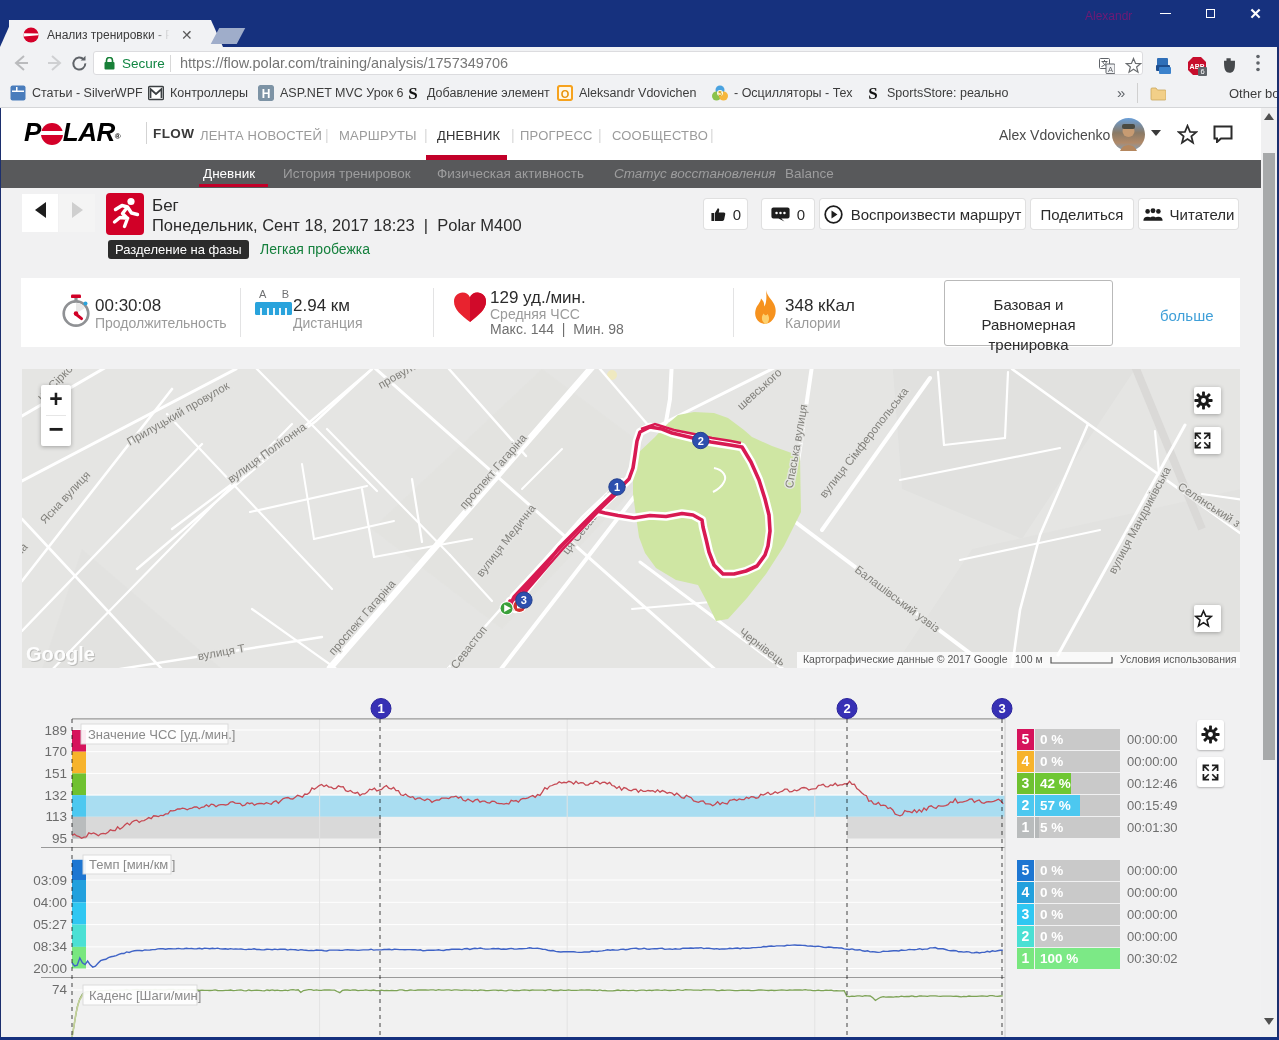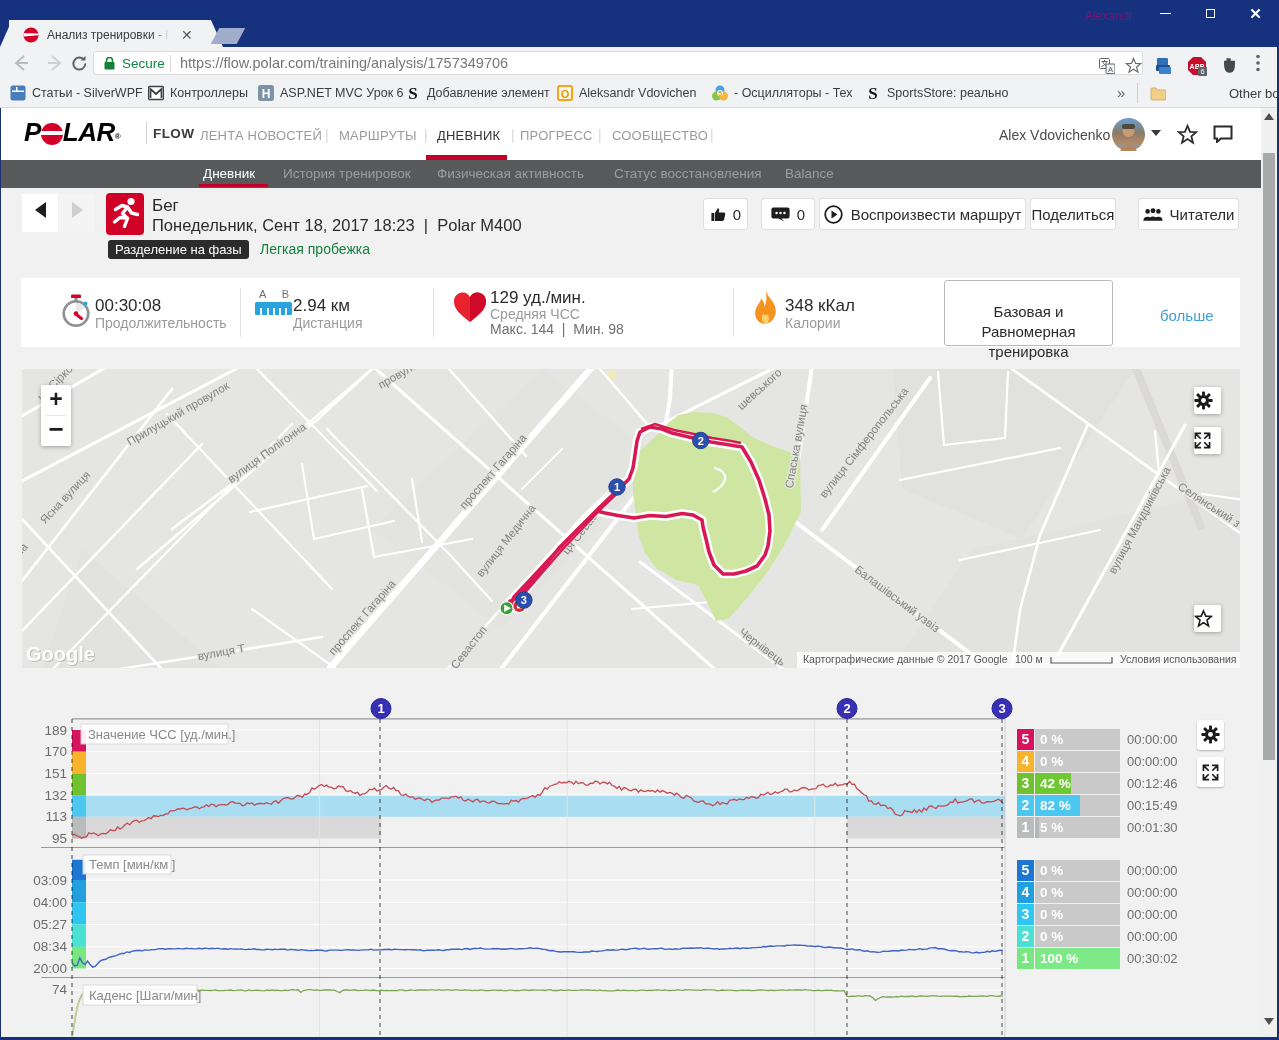--- a/index.html
+++ b/index.html
@@ -35,21 +35,21 @@
 .h1{left:152px;top:196px;font-size:17px;color:#2b2b2b;}
 .h2{left:152px;top:216px;font-size:16.5px;color:#2b2b2b;}
 .tooltip{left:108px;top:240px;height:19px;background:#2b2b2b;border-radius:3px;color:#fff;font-size:13px;line-height:19px;padding:0 7px;}
 .easyrun{left:260px;top:241px;font-size:14px;color:#15803d;}
 .btn{top:199px;height:30px;background:#fff;border-radius:3px;box-shadow:0 0 0 1px rgba(0,0,0,0.07);font-size:15px;color:#2b2b2b;white-space:nowrap;display:flex;align-items:center;justify-content:center;}
 
 .stats{left:21px;top:278px;width:1219px;height:69px;background:#fff;}
 .ssep{position:absolute;top:10px;width:1px;height:49px;background:#e3e3e4;}
 .sbig{position:absolute;font-size:17px;color:#2b2b2b;}
 .slab{position:absolute;font-size:14px;color:#9b9b9b;}
-.statbox{left:923px;top:2px;width:169px;height:66px;border:1px solid #b9b9b9;border-radius:3px;background:#fff;font-size:15px;color:#2b2b2b;text-align:center;line-height:20px;padding-top:21px;}
+.statbox{left:923px;top:2px;width:169px;height:66px;border:1px solid #b9b9b9;border-radius:3px;background:#fff;font-size:15px;color:#2b2b2b;text-align:center;line-height:20px;padding-top:14px;}
 .more{left:1139px;top:29px;font-size:15px;color:#3f9fd8;}
 
 .mapwrap{left:22px;top:369px;width:1218px;height:299px;background:#e5e5e3;overflow:hidden;}
 .mapctl{position:absolute;background:#fff;border-radius:2px;box-shadow:0 1px 4px rgba(0,0,0,0.3);}
 
 .zrow{position:absolute;height:21px;}
 .znum{position:absolute;left:0;top:0;width:17px;height:21px;color:#fff;font-size:14px;font-weight:bold;text-align:center;line-height:21px;}
 .zbar{position:absolute;left:18px;top:0;width:85px;height:21px;background:#c9c9c9;}
 .zfill{position:absolute;left:0;top:0;height:21px;}
 .zpct{position:absolute;left:5px;top:0;color:#fff;font-size:13.5px;font-weight:bold;line-height:21px;white-space:nowrap;}
@@ -201,21 +201,21 @@
     <path d="M12 2 L14.9 9 L22 9.3 L16.4 14 L18.3 21.4 L12 17.2 L5.7 21.4 L7.6 14 L2 9.3 L9.1 9 Z" fill="none" stroke="#2b2b2b" stroke-width="2"></path>
   </svg>
 <svg class="abs" style="left:1213px;top:125px" width="20" height="18" viewBox="0 0 20 18">
     <path d="M1.5 1.5 H18.5 V13.5 H8 L4 17 V13.5 H1.5 Z" fill="none" stroke="#2b2b2b" stroke-width="2"></path>
   </svg>
 <div class="abs rednav"></div>
 <div class="abs subnav">
 <div class="snav" style="left:203px;color:#fff;">Дневник</div>
 <div class="snav" style="left:283px;">История тренировок</div>
 <div class="snav" style="left:437px;">Физическая активность</div>
-<div class="snav" style="left:614px;">Статус восстановления</div>
+<div class="snav" style="left:614px;font-style:italic;">Статус восстановления</div>
 <div class="snav" style="left:785px;">Balance</div>
 <div class="abs redsub"></div>
 </div>
 
 <div class="abs navbtn" style="left:22px;"><span style="display:inline-block;width:0;height:0;border-top:8px solid transparent;border-bottom:8px solid transparent;border-right:11px solid #1d1d1d;"></span></div>
 <div class="abs navbtn" style="left:59px;background:#f4f4f4;"><span style="display:inline-block;width:0;height:0;border-top:8px solid transparent;border-bottom:8px solid transparent;border-left:11px solid #cfcfcf;"></span></div>
 <div class="abs sporticon"><svg width="38" height="42" viewBox="0 0 38 42">
       <circle cx="25" cy="8.5" r="3.6" fill="#fff"></circle>
       <path d="M9.5 16.5 L16 12.5 L21.5 14 L25.5 20 L31.5 21.5 M21.5 14 L16.5 20.5 L21.5 25.5 L18.5 33.5 M21.7 25.3 L14 24.5 L8.5 29" stroke="#fff" stroke-width="3.4" fill="none" stroke-linecap="round" stroke-linejoin="round"></path>
     </svg></div>
@@ -238,21 +238,21 @@
     </svg>
     <span>0</span>
   </div>
 <div class="abs btn" style="left:820px;width:205px;">
     <svg style="margin-right:8px" width="19" height="19" viewBox="0 0 24 24">
       <circle cx="12" cy="12" r="10.5" fill="none" stroke="#1d1d1d" stroke-width="2.2"></circle>
       <path d="M9.5 7 L17 12 L9.5 17 Z" fill="#1d1d1d"></path>
     </svg>
     <span>Воспроизвести маршрут</span>
   </div>
-<div class="abs btn" style="left:1031px;width:84px;">Поделиться</div>
+<div class="abs btn" style="left:1031px;width:102px;">Поделиться</div>
 <div class="abs btn" style="left:1139px;width:99px;">
     <svg style="margin-right:7px" width="20" height="13" viewBox="0 0 26 16">
       <circle cx="6" cy="4" r="3" fill="#1d1d1d"></circle>
       <circle cx="13" cy="3.2" r="3.2" fill="#1d1d1d"></circle>
       <circle cx="20" cy="4" r="3" fill="#1d1d1d"></circle>
       <path d="M0.5 16 a5.5 5 0 0 1 11 0 Z M7.5 16 a5.5 5.4 0 0 1 11 0 Z M14.5 16 a5.5 5 0 0 1 11 0 Z" fill="#1d1d1d"></path>
     </svg>
     <span>Читатели</span>
   </div>
 
@@ -513,21 +513,21 @@
     <div class="zbar">
       <div class="zfill" style="width:35.699999999999996px;background:#6fc733;"></div>
       <div class="zpct">42 %</div>
     </div>
     <div class="ztime">00:12:46</div>
   </div>
 <div class="zrow" style="left:1017px;top:795px;width:230px;">
     <div class="znum" style="background:#4cc8f0;">2</div>
     <div class="zbar">
       <div class="zfill" style="width:45.05px;background:#4cc8f0;"></div>
-      <div class="zpct">82 %</div>
+      <div class="zpct">57 %</div>
     </div>
     <div class="ztime">00:15:49</div>
   </div>
 <div class="zrow" style="left:1017px;top:817px;width:230px;">
     <div class="znum" style="background:#b9bcbd;">1</div>
     <div class="zbar">
       <div class="zfill" style="width:4.25px;background:#b5b8b9;"></div>
       <div class="zpct">5 %</div>
     </div>
     <div class="ztime">00:01:30</div>

